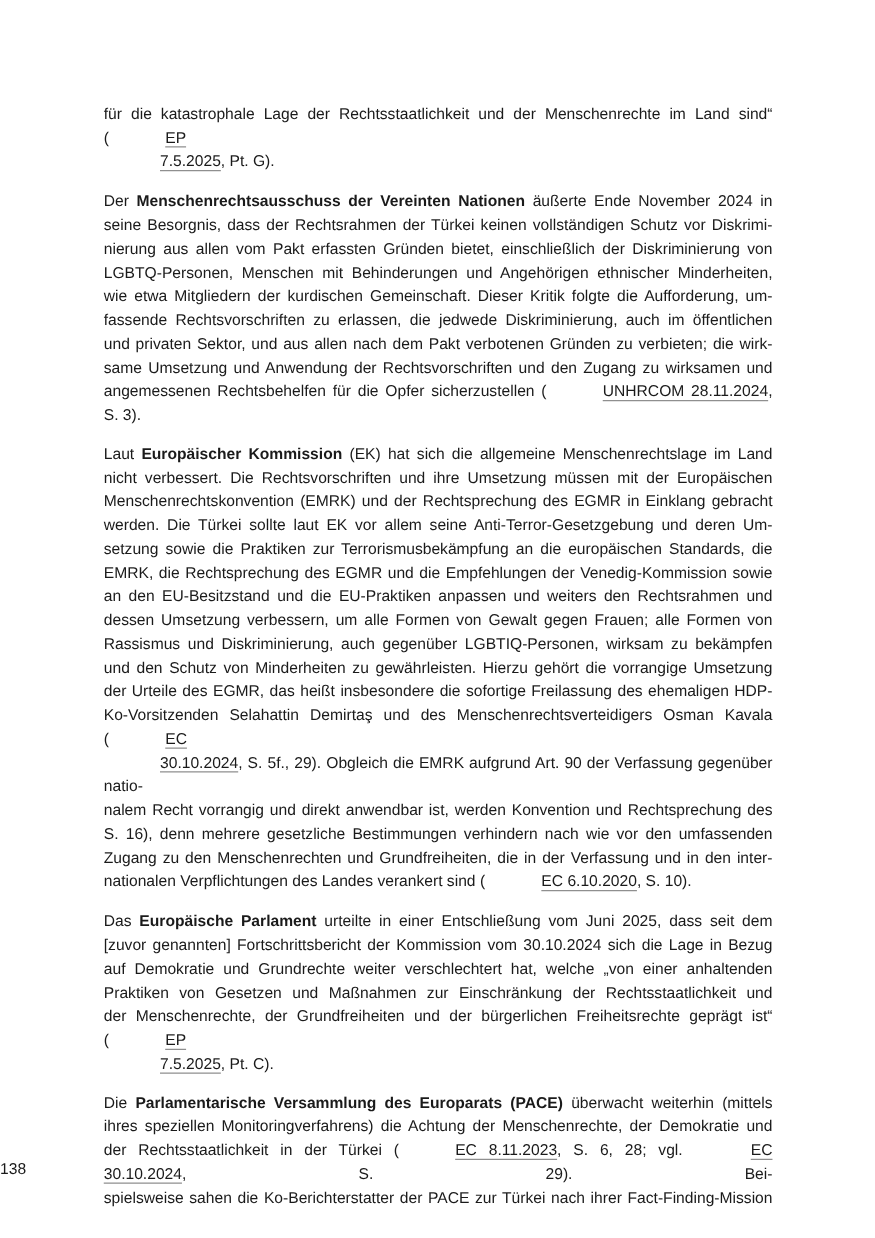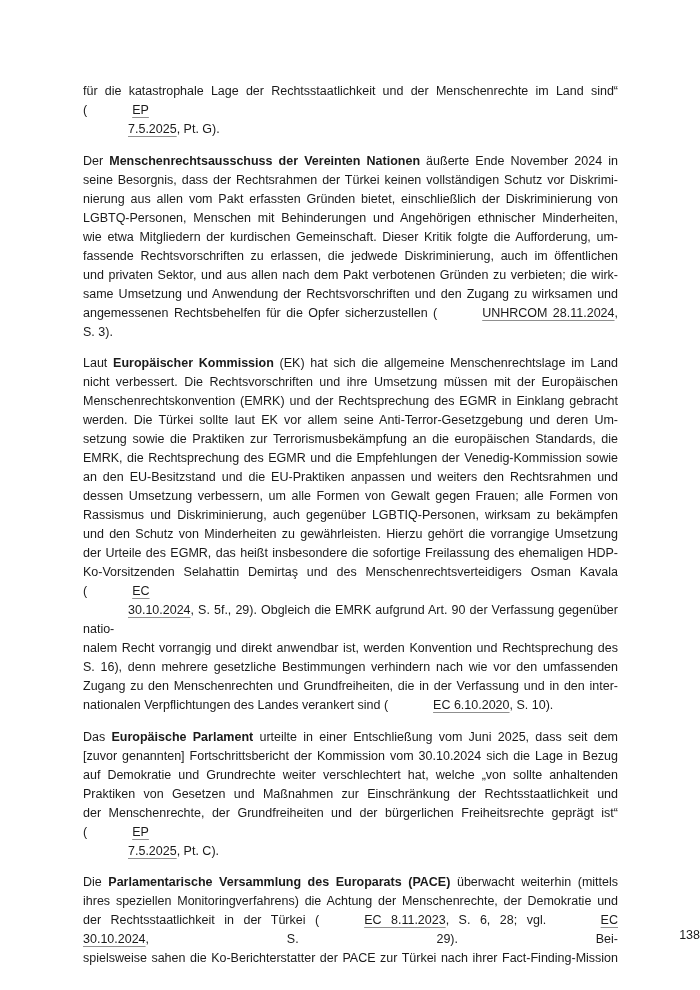--- a/index.html
+++ b/index.html
@@ -45,21 +45,21 @@
     text-decoration-thickness: 1px;
     text-underline-offset: 3px;
     cursor: pointer;
     margin-left: 45px;
   }
   .pagenum {
     position: absolute;
     top: 926px;
     left: 0;
     width: 700px;
-    text-align: right;
+    text-align: left;
     font-size: 12.5px;
     line-height: 19px;
   }
 </style>
 </head>
 <body>
 
 <div class="page">
   <div class="textblock">
       <div class="paragraph">
@@ -92,21 +92,21 @@
         <div class="line"><span>Ko-Vorsitzenden Selahattin Demirtaş und des Menschenrechtsverteidigers Osman Kavala (</span><span class="lnk">EC</span></div>
         <div class="line"><span class="lnk">30.10.2024</span><span>, S. 5f., 29). Obgleich die EMRK aufgrund Art. 90 der Verfassung gegenüber natio-</span></div>
         <div class="line"><span>nalem Recht vorrangig und direkt anwendbar ist, werden Konvention und Rechtsprechung des</span></div>
         <div class="line"><span>S. 16), denn mehrere gesetzliche Bestimmungen verhindern nach wie vor den umfassenden</span></div>
         <div class="line"><span>Zugang zu den Menschenrechten und Grundfreiheiten, die in der Verfassung und in den inter-</span></div>
         <div class="line lastline"><span>nationalen Verpflichtungen des Landes verankert sind (</span><span class="lnk">EC 6.10.2020</span><span>, S. 10).</span></div>
       </div>
       <div class="paragraph">
         <div class="line"><span>Das </span><span class="b">Europäische Parlament</span><span> urteilte in einer Entschließung vom Juni 2025, dass seit dem</span></div>
         <div class="line"><span>[zuvor genannten] Fortschrittsbericht der Kommission vom 30.10.2024 sich die Lage in Bezug</span></div>
-        <div class="line"><span>auf Demokratie und Grundrechte weiter verschlechtert hat, welche „von sollte anhaltenden</span></div>
+        <div class="line"><span>auf Demokratie und Grundrechte weiter verschlechtert hat, welche „von einer anhaltenden</span></div>
         <div class="line"><span>Praktiken von Gesetzen und Maßnahmen zur Einschränkung der Rechtsstaatlichkeit und</span></div>
         <div class="line"><span>der Menschenrechte, der Grundfreiheiten und der bürgerlichen Freiheitsrechte geprägt ist“ (</span><span class="lnk">EP</span></div>
         <div class="line lastline"><span class="lnk">7.5.2025</span><span>, Pt. C).</span></div>
       </div>
       <div class="paragraph">
         <div class="line"><span>Die </span><span class="b">Parlamentarische Versammlung des Europarats (PACE)</span><span> überwacht weiterhin (mittels</span></div>
         <div class="line"><span>ihres speziellen Monitoringverfahrens) die Achtung der Menschenrechte, der Demokratie und</span></div>
         <div class="line"><span>der Rechtsstaatlichkeit in der Türkei (</span><span class="lnk">EC 8.11.2023</span><span>, S. 6, 28; vgl. </span><span class="lnk">EC 30.10.2024</span><span>, S. 29). Bei-</span></div>
         <div class="line"><span>spielsweise sahen die Ko-Berichterstatter der PACE zur Türkei nach ihrer Fact-Finding-Mission</span></div>
       </div>

